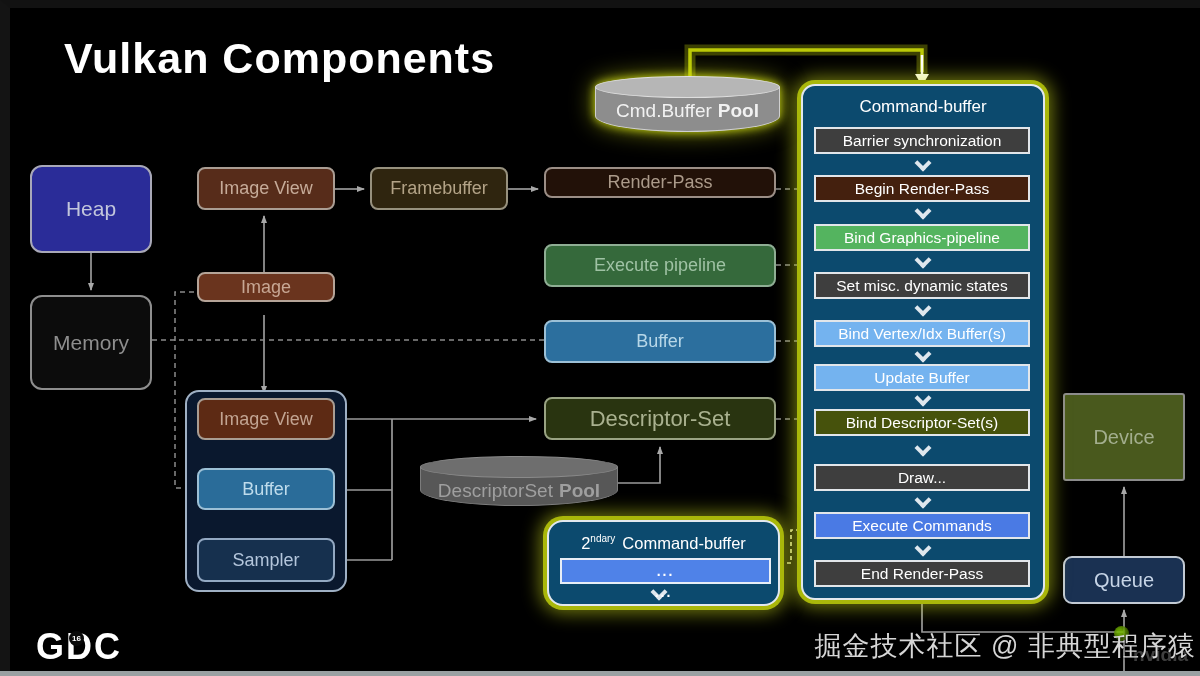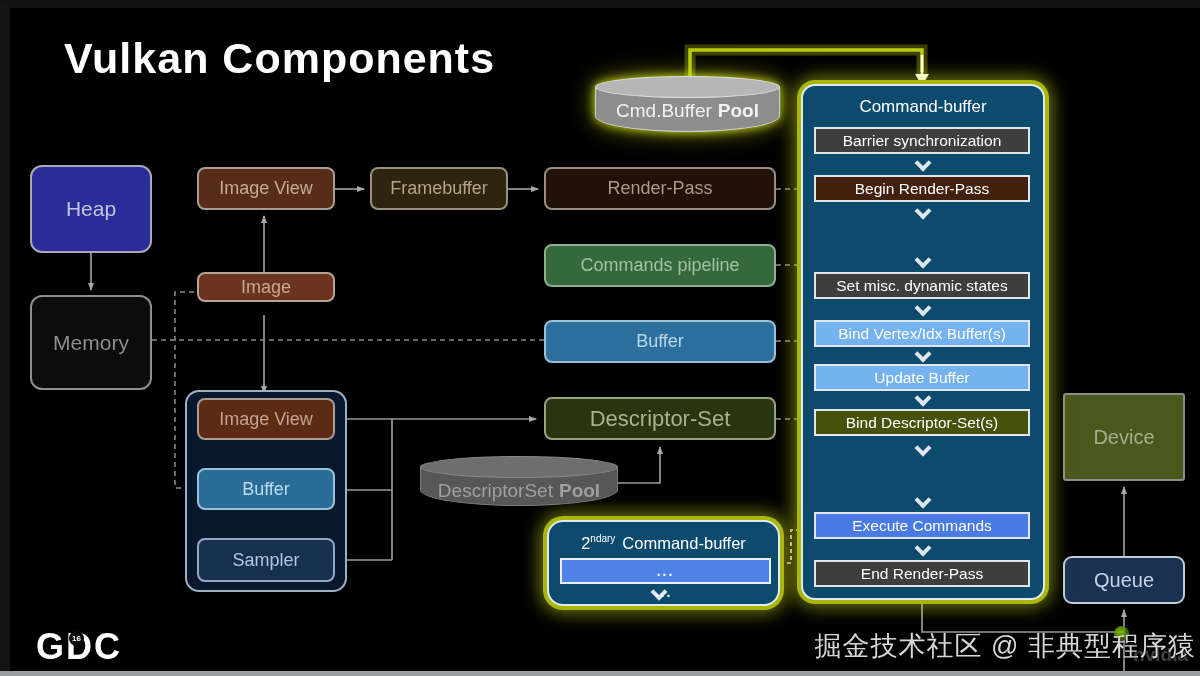--- a/index.html
+++ b/index.html
@@ -131,25 +131,25 @@
   <div class="box memory" style="left:30px;top:295px;width:122px;height:95px;">
       <span>Memory</span>
     </div>
 
   <div class="box iv-top" style="left:197px;top:167px;width:138px;height:43px;">
       <span>Image View</span>
     </div>
   <div class="box framebuffer" style="left:370px;top:167px;width:138px;height:43px;">
       <span>Framebuffer</span>
     </div>
-  <div class="box render-pass" style="left:544px;top:167px;width:232px;height:43px;">
+  <div class="box render-pass" style="left:544px;top:167px;width:232px;height:31px;">
       <span>Render-Pass</span>
     </div>
   <div class="box gfx-pipe" style="left:544px;top:244px;width:232px;height:43px;">
-      <span>Commands pipeline</span>
+      <span>Execute pipeline</span>
     </div>
   <div class="box buffer-mid" style="left:544px;top:320px;width:232px;height:43px;">
       <span>Buffer</span>
     </div>
   <div class="box desc-set" style="left:544px;top:397px;width:232px;height:43px;">
       <span>Descriptor-Set</span>
     </div>
   <div class="box image" style="left:197px;top:272px;width:138px;height:30px;">
       <span>Image</span>
     </div>
@@ -182,29 +182,31 @@
     <div class="cyl-top"></div>
     <div class="cyl-label"><span>DescriptorSet</span><b>Pool</b></div>
   </div>
 
   <div class="glow-panel" style="left:801px;top:84px;width:244px;height:516px;">
     <div class="cb-title">Command-buffer</div>
     <div class="step gray" style="top:41px;">Barrier synchronization</div>
     <div class="chev" style="top:71px;"></div>
     <div class="step maroon" style="top:89px;">Begin Render-Pass</div>
     <div class="chev" style="top:119px;"></div>
+    <div class="step green" style="top:138px;">Bind Graphics-pipeline</div>
     <div class="chev" style="top:168px;"></div>
     <div class="step gray" style="top:186px;">Set misc. dynamic states</div>
     <div class="chev" style="top:216px;"></div>
     <div class="step lightblue" style="top:234px;">Bind Vertex/Idx Buffer(s)</div>
     <div class="chev" style="top:262px;"></div>
     <div class="step lightblue" style="top:278px;">Update Buffer</div>
     <div class="chev" style="top:306px;"></div>
     <div class="step olive" style="top:323px;">Bind Descriptor-Set(s)</div>
     <div class="chev" style="top:356px;"></div>
+    <div class="step gray" style="top:378px;">Draw...</div>
     <div class="chev" style="top:408px;"></div>
     <div class="step blue" style="top:426px;">Execute Commands</div>
     <div class="chev" style="top:456px;"></div>
     <div class="step gray" style="top:474px;">End Render-Pass</div>
   </div>
 
   <div class="glow-panel" style="left:547px;top:520px;width:233px;height:86px;border-radius:16px;">
     <div class="sec-title"><span>2</span><sup>ndary</sup><span class="sec-name">Command-buffer</span></div>
     <div class="sec-bar">...</div>
     <div class="chev sec-chev"></div>

